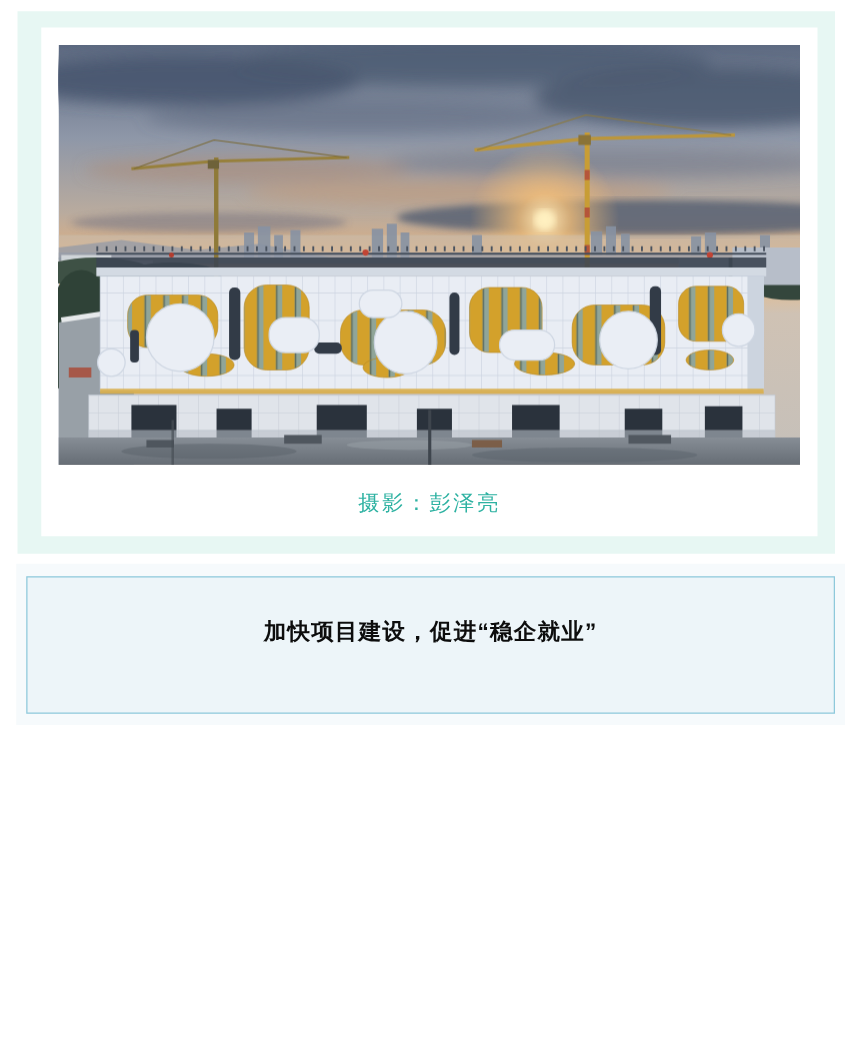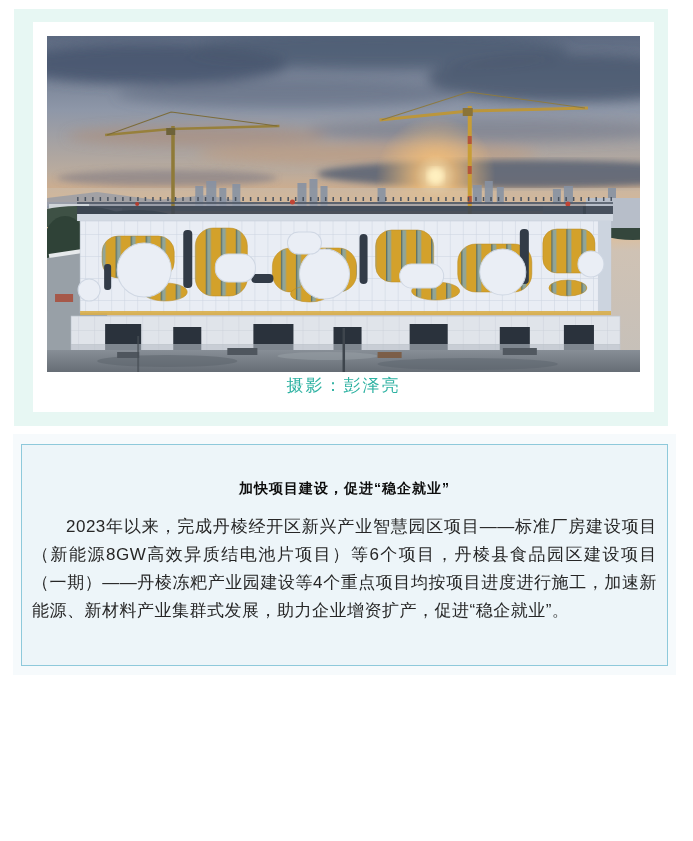--- a/index.html
+++ b/index.html
@@ -26,42 +26,42 @@
   .photo-card{
     background:#ffffff;
     padding:14px 14px 16px;
   }
   .photo-frame{
     width:100%;height:336px;overflow:hidden;background:#9aa3b2;
     line-height:0;
   }
   .photo-frame svg{width:100%;height:100%;display:block;}
   .photo-caption{
-    margin-top:4px;
+    margin-top:21px;
     text-align:center;
     color:var(--caption-teal);
     font-size:17px;
     letter-spacing:2px;
     font-weight:500;
     line-height:20px;
   }
   
   .bottom-wrap{
     margin:8px 17px 0 13px;
     background:var(--section-bg);
     padding:10px 8px 9px;
   }
   .text-box{
     border:1px solid var(--box-border);
     background:var(--box-bg);
     padding:33px 10px 40px 10px;
   }
   .article-title{
     text-align:center;
-    font-size:14px;
+    font-size:18px;
     font-weight:bold;
     color:#0d0d0d;
     letter-spacing:1px;
     line-height:21px;
     margin-bottom:14px;
   }
   .article-para{
     font-size:17px;
     line-height:28px;
     color:var(--body-text);
@@ -256,15 +256,14 @@
         <rect x="90" y="300" width="2" height="36" fill="#474e56" opacity="0.7"></rect>
       </svg>
     </div>
     <div class="photo-caption">摄影：彭泽亮</div>
   </div>
 </div>
 
 <div class="bottom-wrap">
   <div class="text-box">
     <div class="article-title">加快项目建设，促进“稳企就业”</div>
-    <p class="article-para">2023年以来，完成丹棱经开区新兴产业智慧园区项目——标准厂房建设项目（新能源8GW高效异质结电池片项目）等6个项目，丹棱县食品园区建设项目（一期）——丹棱冻粑产业园建设等4个重点项目均按项目进度进行施工，加速新能源、新材料产业集群式发展，助力企业增资扩产，促进“稳企就业”。</p>
   </div>
 </div>
 
 </body></html>

